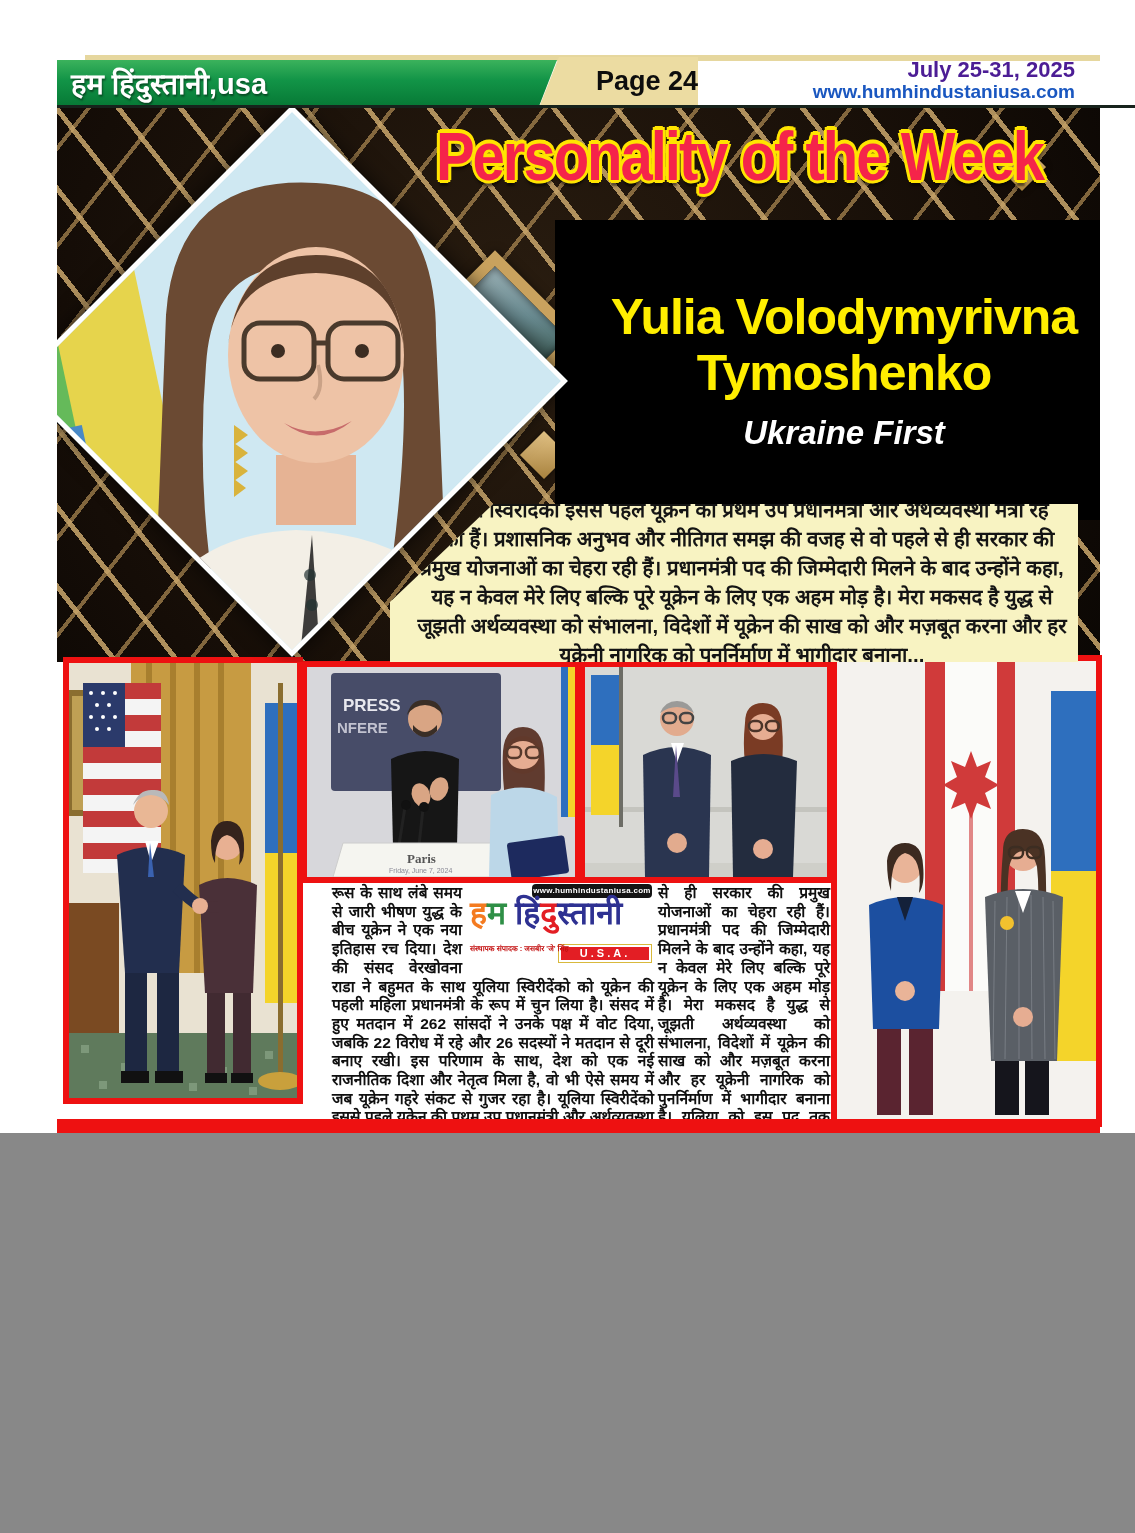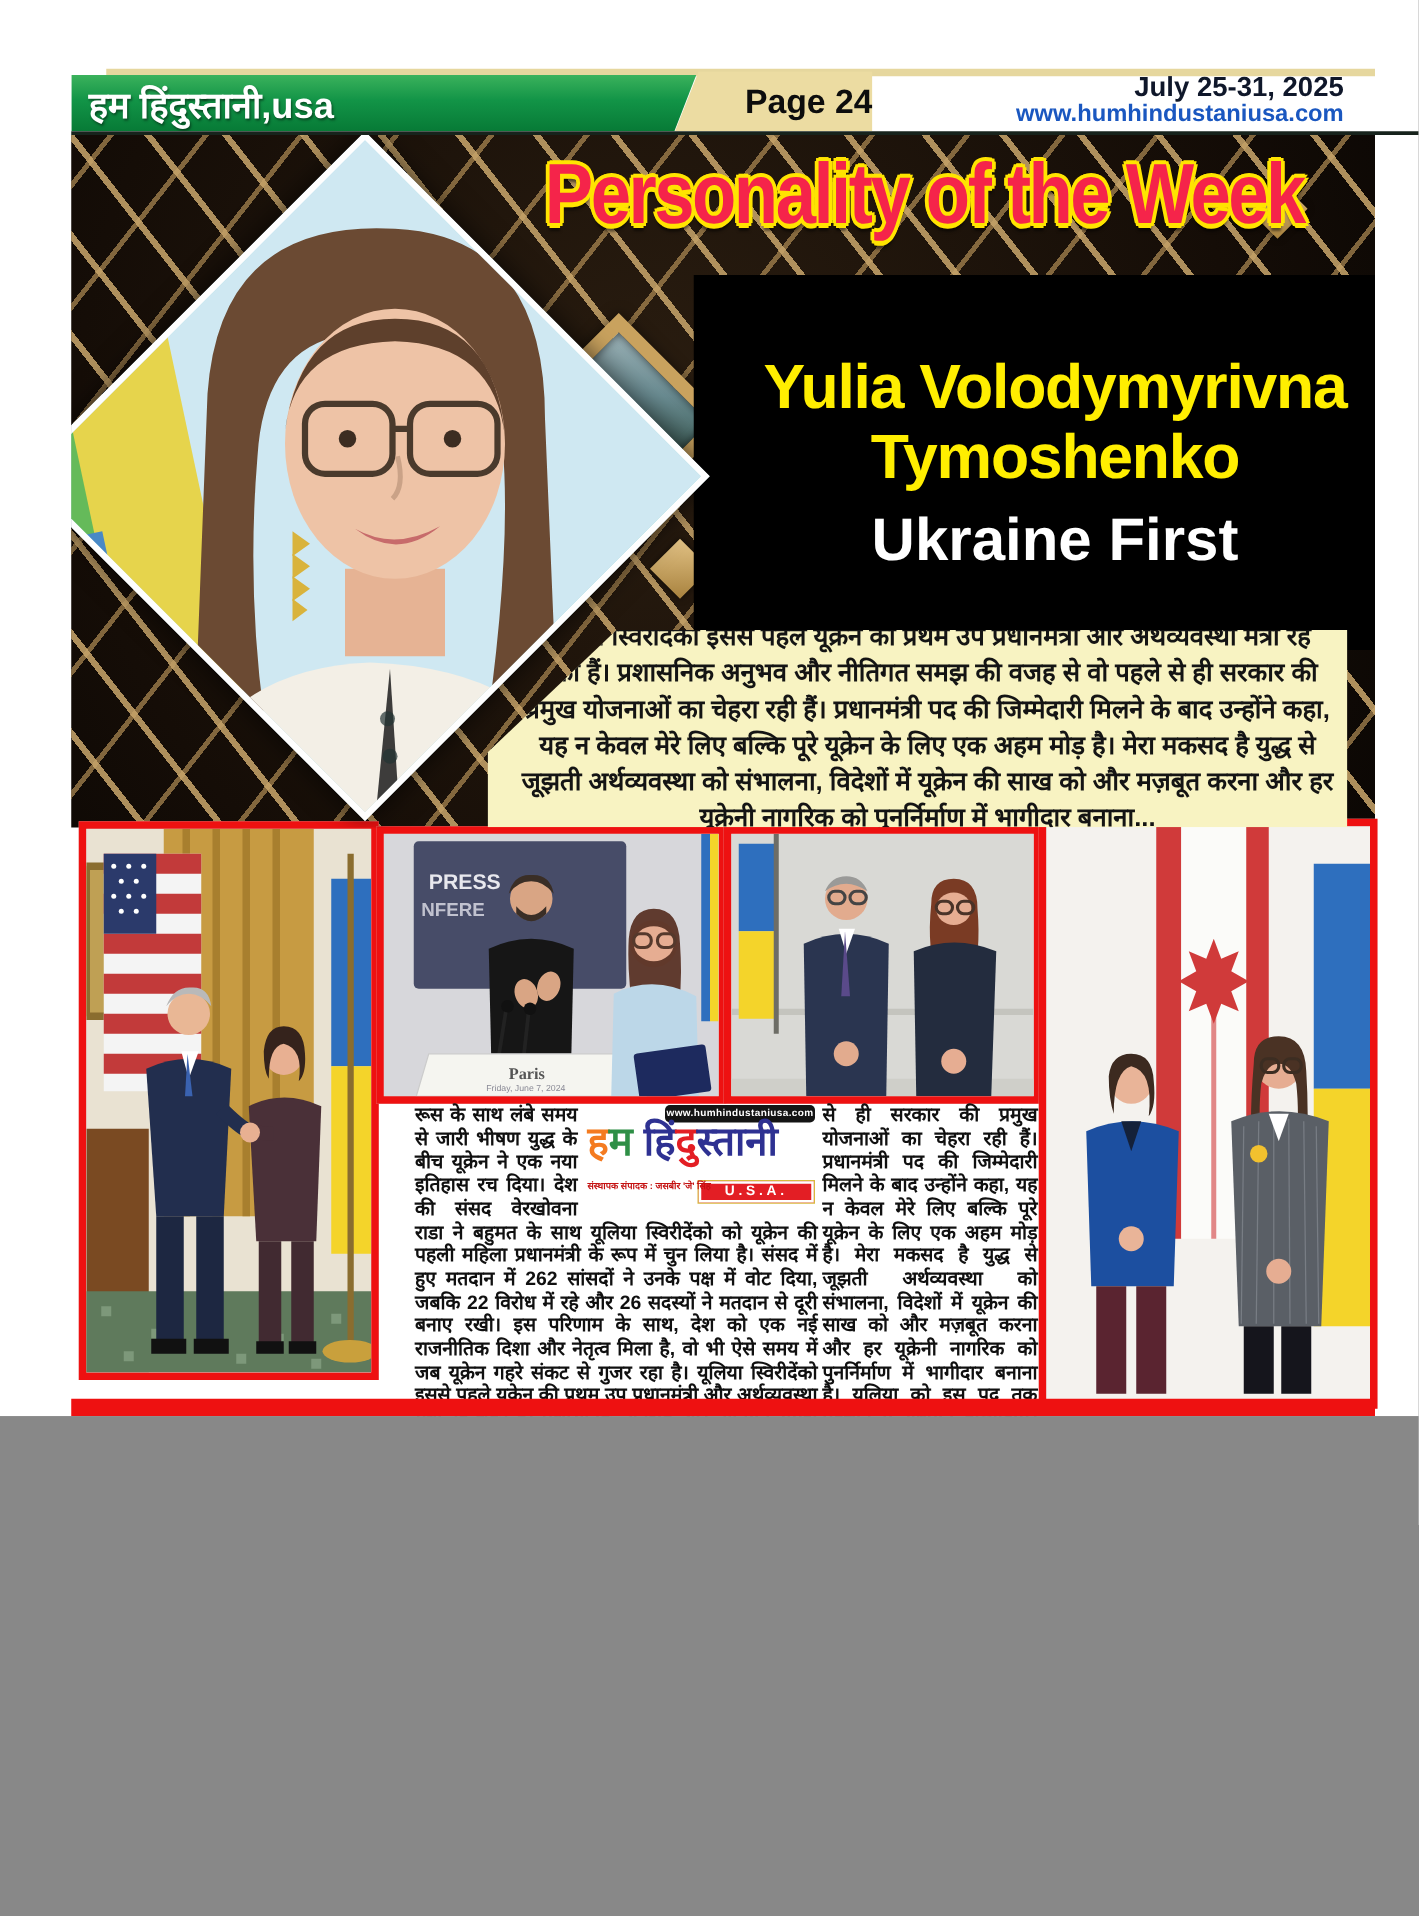--- a/index.html
+++ b/index.html
@@ -11,38 +11,38 @@
   .masthead { position:absolute; left:57px; top:60px; width:500px; height:45px;
     background:linear-gradient(180deg,#3bb25c 0%,#129447 45%,#077a36 100%);
     clip-path:polygon(0 0,100% 0,96.5% 100%,0 100%);
     display:flex; align-items:center; padding-left:14px;
     color:#fff; font-weight:bold; font-size:29px; text-shadow:1px 2px 2px rgba(0,0,0,.45); }
   .page-ribbon { position:absolute; left:540px; top:57px; width:158px; height:48px;
     background:#ecdca2; clip-path:polygon(12% 0,100% 0,100% 100%,0 100%);
     display:flex; align-items:center; justify-content:flex-end; padding-left:14px;
     color:#0d0d0d; font-weight:bold; font-size:27px; }
   .header-right { position:absolute; right:60px; top:58px; text-align:right; line-height:1.1; }
-  .header-date { color:#0f172a; font-weight:bold; font-size:22px; }
+  .header-date { color:#4c1d95; font-weight:bold; font-size:22px; }
   .header-url { color:#1a57c0; font-weight:bold; font-size:19px; }
   .header-rule { position:absolute; left:57px; top:105px; width:1078px; height:3px; background:#17231c; }
 
   
   .banner { position:absolute; left:57px; top:108px; width:1043px; height:554px;
     background:
       repeating-linear-gradient(52deg, rgba(201,166,107,0) 0 44px, rgba(201,166,107,.85) 44px 49px),
       repeating-linear-gradient(-52deg, rgba(176,140,84,0) 0 56px, rgba(176,140,84,.7) 56px 60px),
       radial-gradient(circle at 45% 40%, #2a1d10 0%, #150d07 70%, #0b0704 100%);
     overflow:hidden; }
   .kicker { position:absolute; left:330px; top:8px; width:705px; text-align:center; z-index:5;
     font-size:58px; font-weight:bold; letter-spacing:-2px; color:#f5244a; transform:scaleY(1.18); transform-origin:top;
     text-shadow:-3px 0 #ffe400,3px 0 #ffe400,0 -3px #ffe400,0 3px #ffe400,-2px -2px #ffe400,2px 2px #ffe400,-2px 2px #ffe400,2px -2px #ffe400, 0 5px 2px rgba(0,0,0,.5); }
   .name-panel { position:absolute; left:498px; top:112px; width:545px; height:300px; background:#000; z-index:2;
     display:flex; flex-direction:column; align-items:center; justify-content:center; padding-left:33px; }
   .name-line { color:#ffee00; font-weight:bold; font-size:50px; line-height:1.12; letter-spacing:-1px; white-space:nowrap; }
-  .sub-line { color:#fff; font-weight:bold; font-size:48px; line-height:1.1; white-space:nowrap; }
+  .sub-line { color:#fff; font-weight:bold; font-size:33px; line-height:1.1; white-space:nowrap;font-style:italic; }
   .intro-box { position:absolute; left:333px; top:396px; width:688px; height:158px; background:#f8f3c2; z-index:3;
     clip-path:polygon(0 62%,15% 0,100% 0,100% 100%,0 100%);
     display:flex; align-items:center; }
   .intro-text { width:100%; padding:6px 10px 8px 26px; font-size:20.5px; font-weight:bold; color:#141414;
     line-height:29px; text-align:center; }
 
   .diamond { position:absolute; left:40px; top:78px; width:390px; height:390px; transform:rotate(45deg);
     border:5px solid #fefefe; box-shadow:inset 0 0 0 3px #93dcd0, 0 0 22px rgba(0,0,0,.7); overflow:hidden; z-index:4; background:#cfe8f2; }
   .diamond-inner { position:absolute; left:-86px; top:-86px; width:552px; height:552px; transform:rotate(-45deg); }
   .mirror { position:absolute; left:376px; top:168px; width:124px; height:124px; transform:rotate(45deg);

